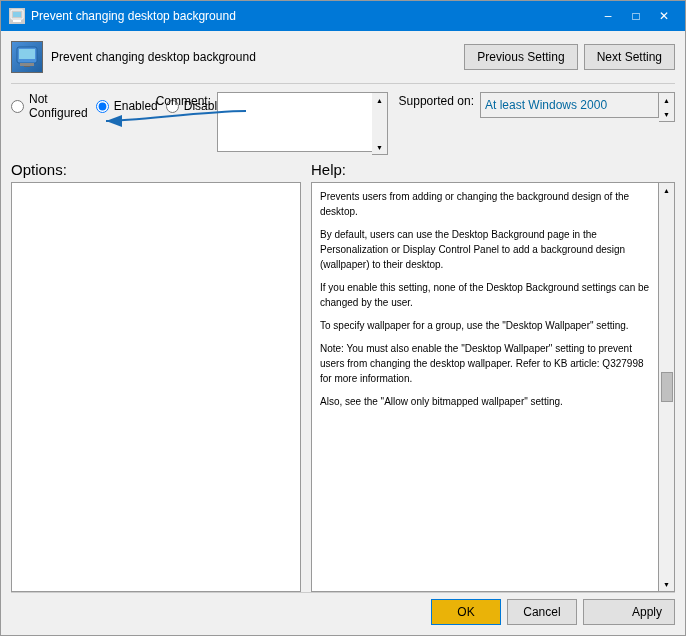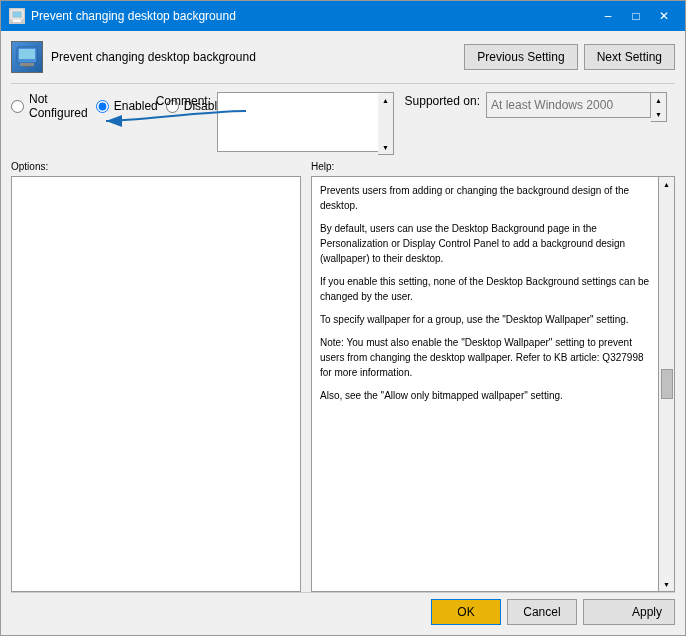--- a/index.html
+++ b/index.html
@@ -224,21 +224,21 @@
     }
 
     .options-section {
       width: 290px;
       flex-shrink: 0;
       display: flex;
       flex-direction: column;
     }
 
     .section-label {
-      font-size: 10px;
+      font-size: 15px;
       margin-bottom: 4px;
     }
 
     .options-box {
       flex: 1;
       border: 1px solid #999;
       background: white;
       min-height: 280px;
     }
 
@@ -373,21 +373,21 @@
             <div class="scrollbar-stub" style="width:16px; height:100%; position:absolute; right:0; top:0; background:#f0f0f0; border:1px solid #999; border-left:none;">
               <div class="scroll-arrow scroll-up"></div>
               <div class="scroll-arrow scroll-down"></div>
             </div>
           </div>
         </div>
 
         <div class="supported-row field-row">
           <span class="field-label">Supported on:</span>
           <div style="flex:1; position:relative; display:flex;">
-            <input type="text" class="field-textbox" readonly="" style="flex: 1 1 0%; padding-right: 4px; background: rgb(240, 240, 240); color: #737373;" value="At least Windows 2000">
+            <input type="text" class="field-textbox" readonly="" style="flex: 1 1 0%; padding-right: 18px; background: rgb(240, 240, 240); color: #0369a1;" value="At least Windows 2000">
             <div style="width:16px; background:#f0f0f0; border:1px solid #999; border-left:none; display:flex; flex-direction:column; justify-content:space-between; align-items:center;">
               <div class="scroll-arrow scroll-up"></div>
               <div class="scroll-arrow scroll-down"></div>
             </div>
           </div>
         </div>
       </div>
     </div>
 
     <svg style="position:absolute; left:55px; top:95px; pointer-events:none;" width="200" height="50" viewBox="0 0 200 50">

